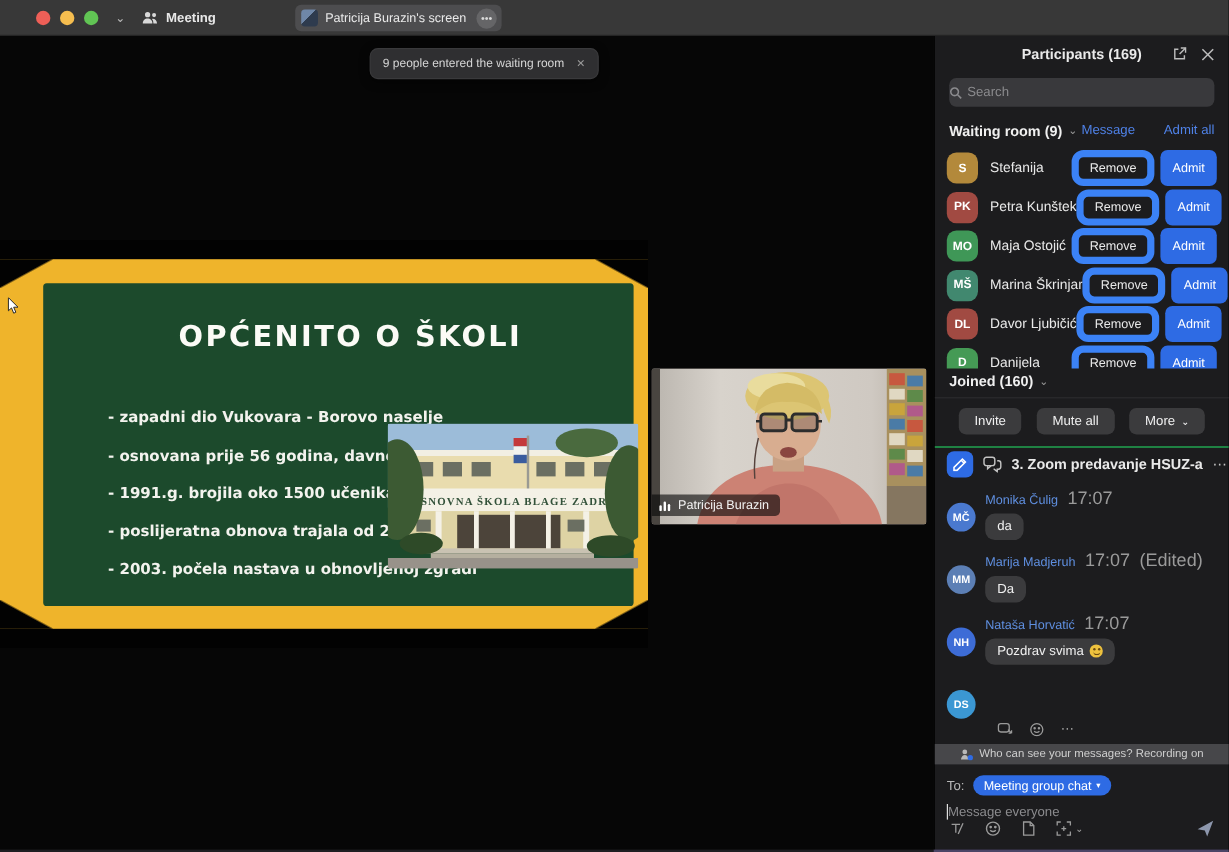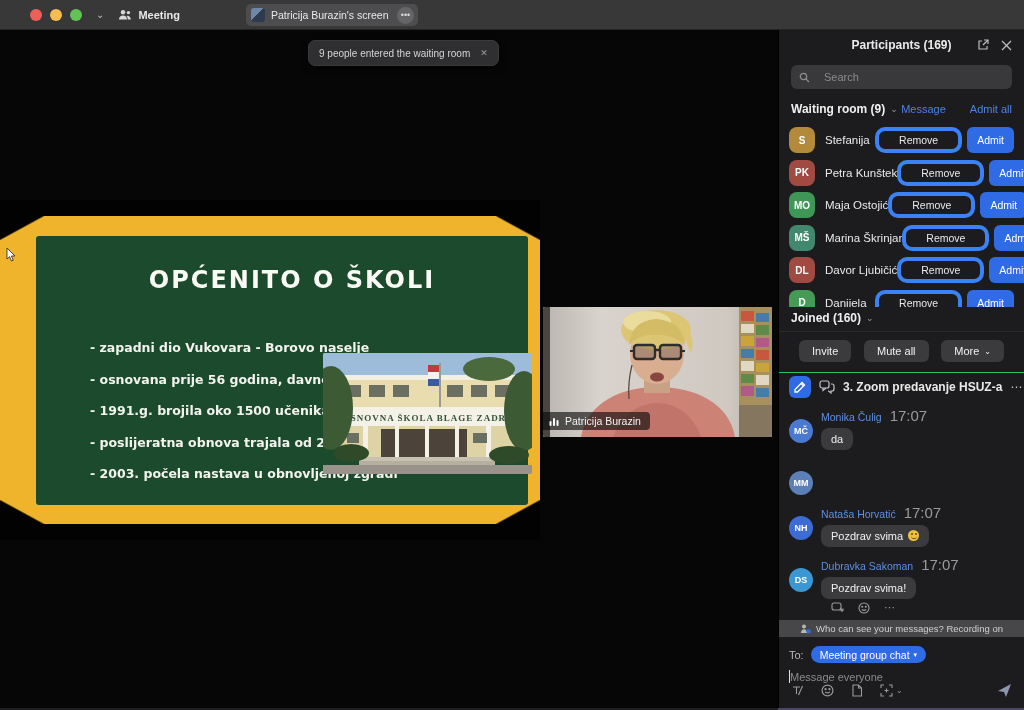--- a/index.html
+++ b/index.html
@@ -66,37 +66,37 @@
   .icon { display:inline-flex; align-items:center; justify-content:center; }
   svg { display:block; }
 
   
   .pp { height:342px; flex:none; display:flex; flex-direction:column; }
   .pp-header { height:30px; display:flex; align-items:center; padding:0 12px; position:relative; }
   .pp-title { position:absolute; left:0; right:0; text-align:center; color:#eaeaea;
     font-size:12px; font-weight:bold; }
   .pp-hicons { margin-left:auto; display:flex; gap:12px; color:#bcbcbc; z-index:1; }
   .search-wrap { margin:5px 12px 0; height:24px; background:#39393c; border-radius:6px;
-    display:flex; align-items:center; padding:0 8px; gap:14px; }
+    display:flex; align-items:center; padding:0 0; gap:4px; }
   .search-wrap input { background:transparent; border:none; outline:none; color:#ddd;
     font-size:11px; width:100%; font-family:"Liberation Sans",sans-serif; }
   .search-wrap input::placeholder { color:#8b8b8e; }
   .waiting-row { margin:13px 12px 0; display:flex; align-items:center; }
   .waiting-label { color:#f0f0f0; font-size:12px; font-weight:bold; }
   .waiting-chev { color:#9a9a9a; font-size:9px; margin-left:5px; }
   .link { color:#4f82e8; font-size:11px; }
   .waiting-links { margin-left:auto; display:flex; gap:24px; }
   .p-rows { margin-top:8px; height:183px; overflow:hidden; }
   .p-row { height:32.5px; display:flex; align-items:center; padding:0 10px; }
   .avatar { width:26px; height:26px; border-radius:8px; color:#fff; font-size:10px;
     font-weight:bold; display:flex; align-items:center; justify-content:center; flex:none; }
   .p-name { color:#e9e9e9; font-size:11.5px; margin-left:10px; white-space:nowrap; }
   .p-btns { margin-left:auto; display:flex; gap:5px; }
-  .btn-remove { background:transparent; border:4px solid #3b82f6; color:#e9e9e9;
-    font-size:10.5px; border-radius:10px; padding:3px 20px; font-family:inherit; }
+  .btn-remove { background:transparent; border:6px solid #3b82f6; color:#e9e9e9;
+    font-size:10.5px; border-radius:10px; padding:3px 9px; font-family:inherit; }
   .btn-admit { background:#2e6be4; border:none; color:#fff; font-size:10.5px;
     border-radius:6px; padding:4px 10px; font-family:inherit; }
   .joined-row { padding:4px 12px 0; display:flex; align-items:center; }
   .pp-footer { margin-top:auto; border-top:1px solid #2c2c2e; padding:8px 20px 10px;
     display:flex; justify-content:space-between; }
   .foot-btn { background:#3b3b3d; border:none; color:#f0f0f0; font-size:11px;
     border-radius:6px; padding:5px 13px; font-family:inherit; display:flex; align-items:center; gap:5px; }
 
   
   .chat { flex:1; border-top:1px solid #22c55e; display:flex; flex-direction:column; }
@@ -441,45 +441,46 @@
               <span class="msg-name">Monika Čulig</span>
               <span class="msg-time">17:07</span>
             </div>
             <div class="bubble">
               <span>da</span>
             </div>
           </div>
         </div>
         <div class="msg">
           <div class="msg-avatar" style="background-color: rgb(92, 127, 181);">MM</div>
+          <div class="msg-body">
+            <div class="msg-head">
+              <span class="msg-name">Marija Madjeruh</span>
+              <span class="msg-time">17:07</span>
+              <span class="msg-time">(Edited)</span>
+            </div>
+            <div class="bubble">
+              <span>Da</span>
+            </div>
+          </div>
         </div>
         <div class="msg">
           <div class="msg-avatar" style="background-color: rgb(61, 108, 214);">NH</div>
           <div class="msg-body">
             <div class="msg-head">
               <span class="msg-name">Nataša Horvatić</span>
               <span class="msg-time">17:07</span>
             </div>
             <div class="bubble">
               <span>Pozdrav svima</span>
               <span class="smiley"></span>
             </div>
           </div>
         </div>
         <div class="msg" style="margin-bottom:4px">
           <div class="msg-avatar" style="background-color: rgb(59, 151, 211);">DS</div>
-          <div class="msg-body">
-            <div class="msg-head">
-              <span class="msg-name">Dubravka Sakoman</span>
-              <span class="msg-time">17:07</span>
-            </div>
-            <div class="bubble">
-              <span>Pozdrav svima!</span>
-            </div>
-          </div>
         </div>
         <div class="msg-actions">
           <span class="icon">
             <svg width="13" height="11" viewBox="0 0 13 11" stroke="#9a9a9a" stroke-width="1.1" fill="none">
               <rect x="1" y="1" width="9" height="7" rx="2"></rect>
                 <path d="M9,6 L12,9 M12,9 L9.5,9 M12,9 L12,6.5"></path>
             </svg>
           </span>
           <span class="icon">
             <svg width="12" height="12" viewBox="0 0 12 12" stroke="#9a9a9a" stroke-width="1.1" fill="none">

